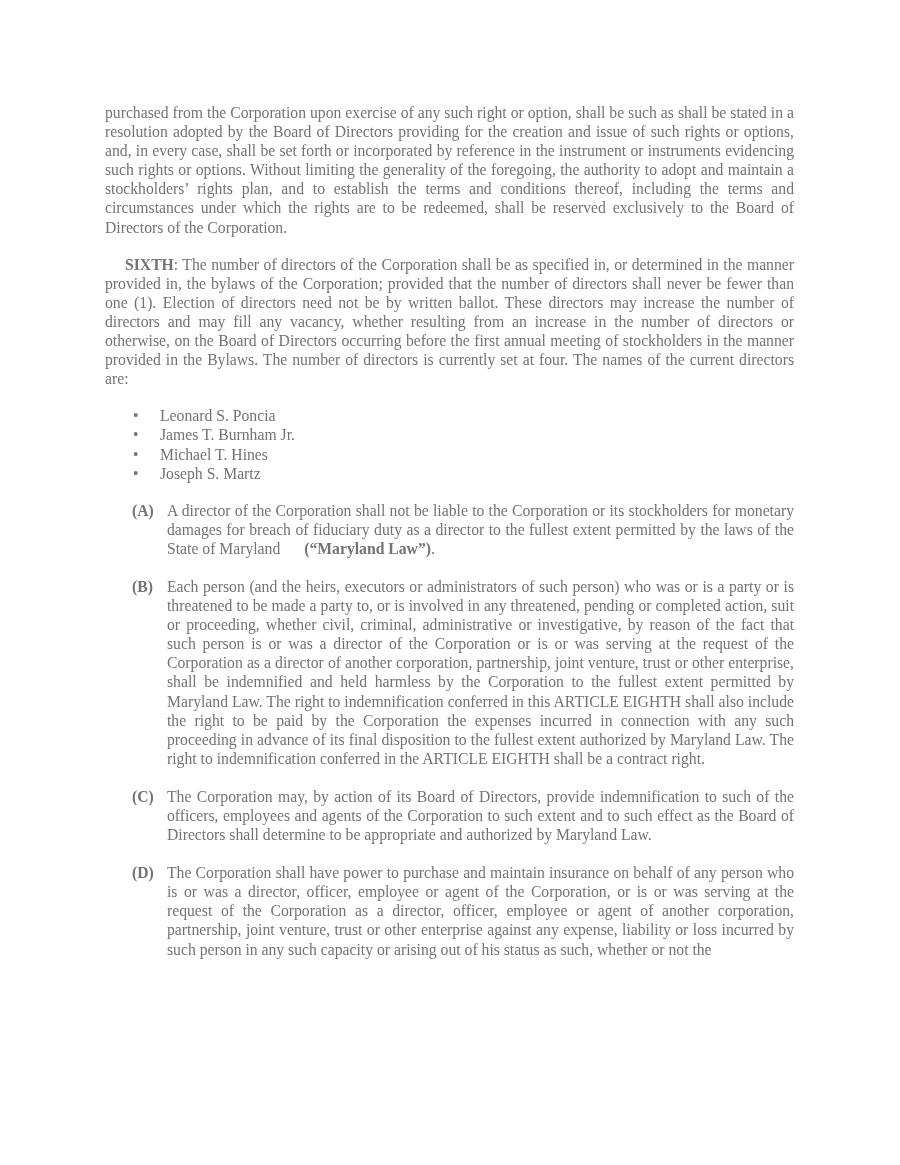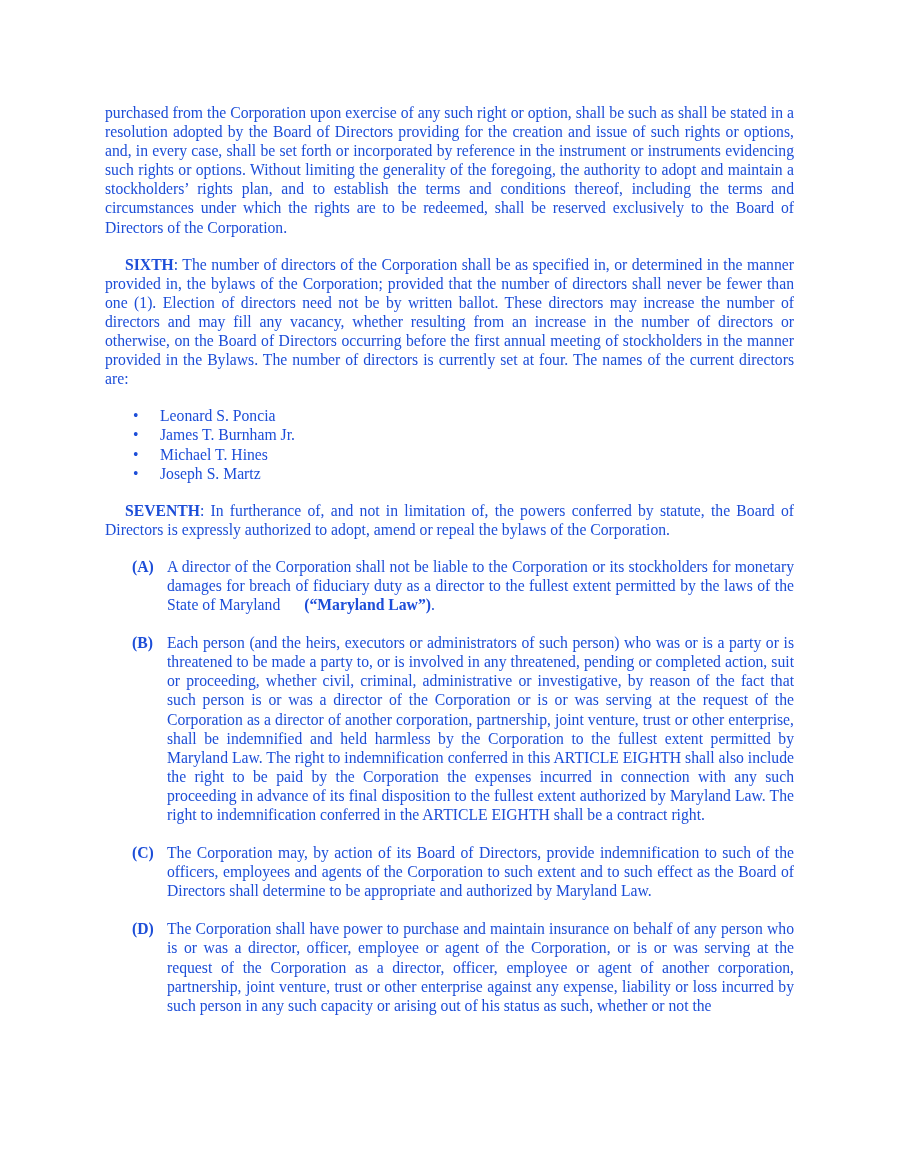--- a/index.html
+++ b/index.html
@@ -5,21 +5,21 @@
   html, body {
     margin: 0;
     padding: 0;
     background: #ffffff;
   }
   .page {
     position: relative;
     width: 900px;
     height: 1165px;
     background: #ffffff;
-    color: #1d4ed8;
+    color: #737373;
     font-family: "Liberation Serif", "DejaVu Serif", serif;
     font-size: 15.7px;
     line-height: 19.1px;
     overflow: hidden;
   }
   .content {
     box-sizing: border-box;
     width: 900px;
     padding: 103px 106px 0 105px;
   }
@@ -91,21 +91,20 @@
       <div class="bullet-row">
         <span class="bullet">•</span>
         <span>Michael T. Hines</span>
       </div>
       <div class="bullet-row">
         <span class="bullet">•</span>
         <span>Joseph S. Martz</span>
       </div>
     </div>
 
-    <p class="para j"><span class="lead">SEVENTH</span><span>: In furtherance of, and not in limitation of, the powers conferred by statute, the Board of Directors is expressly authorized to adopt, amend or repeal the bylaws of the Corporation.</span></p>
 
 
     <div class="clause">
       <span class="clabel">(A)</span>
       <div class="ctext j"><span>A director of the Corporation shall not be liable to the Corporation or its stockholders for monetary damages for breach of fiduciary duty as a director to the fullest extent permitted by the laws of the State of Maryland </span><span class="lead">(“Maryland Law”)</span><span>.</span></div>
     </div>
 
     <div class="clause">
       <span class="clabel">(B)</span>
       <div class="ctext j">Each person (and the heirs, executors or administrators of such person) who was or is a party or is threatened to be made a party to, or is involved in any threatened, pending or completed action, suit or proceeding, whether civil, criminal, administrative or investigative, by reason of the fact that such person is or was a director of the Corporation or is or was serving at the request of the Corporation as a director of another corporation, partnership, joint venture, trust or other enterprise, shall be indemnified and held harmless by the Corporation to the fullest extent permitted by Maryland Law. The right to indemnification conferred in this ARTICLE EIGHTH shall also include the right to be paid by the Corporation the expenses incurred in connection with any such proceeding in advance of its final disposition to the fullest extent authorized by Maryland Law. The right to indemnification conferred in the ARTICLE EIGHTH shall be a contract right.</div>

